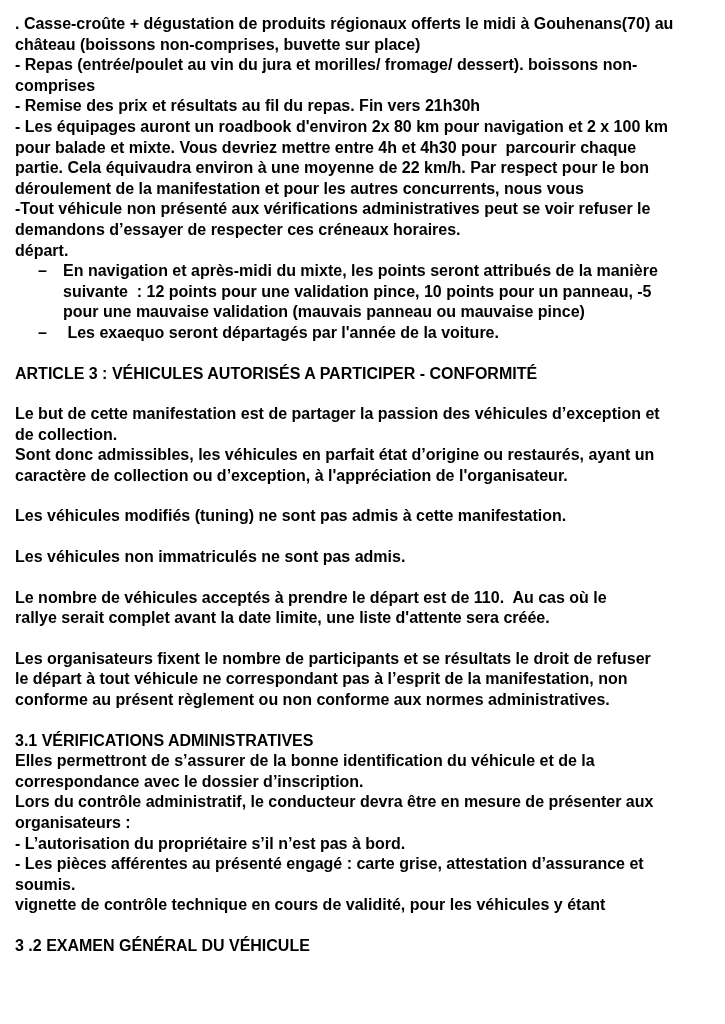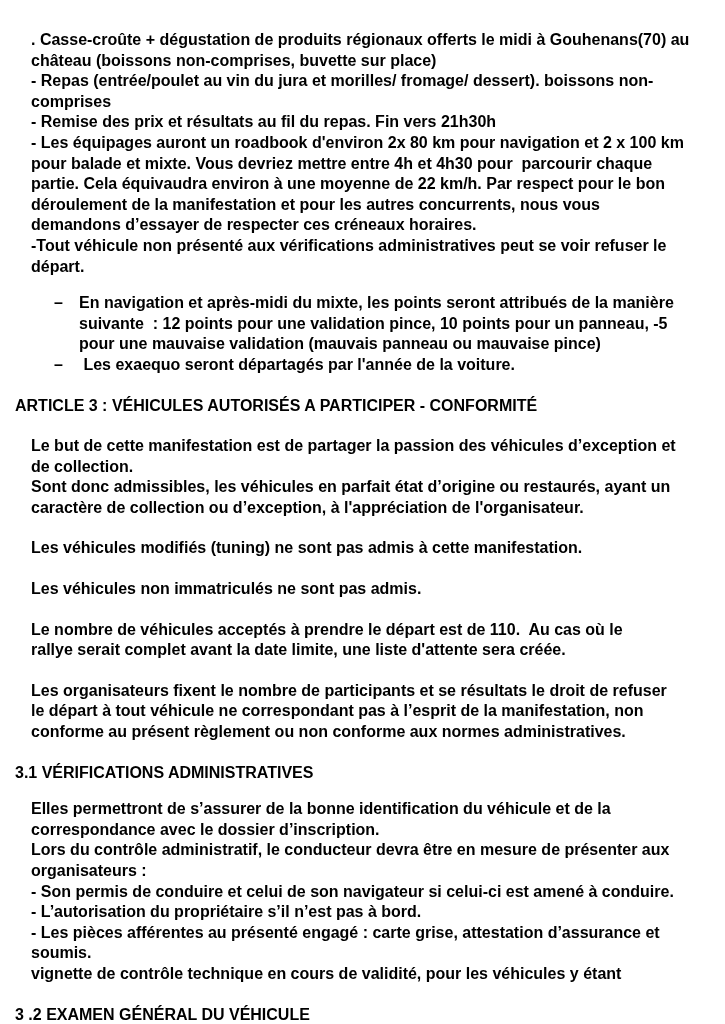--- a/index.html
+++ b/index.html
@@ -18,21 +18,21 @@
     color: #000000;
     font-family: "Liberation Sans", sans-serif;
     font-weight: 700;
     font-size: 16px;
   }
   .line {
     line-height: 20.6px;
     white-space: pre;
     letter-spacing: 0px;
   }
-  .block { margin: 16px; }
+  .block { margin: 0; }
   .gap { margin-top: 20px; }
   .bullet-item { display: flex; }
   .bullet-dash {
     flex: 0 0 25px;
     margin-left: 23px;
     line-height: 20.6px;
     white-space: pre;
   }
   .bullet-body { flex: 1 1 auto; min-width: 0; }
   .heading { line-height: 20.6px; white-space: pre; }
@@ -45,22 +45,22 @@
   <div class="block">
     <div class="line">. Casse-croûte + dégustation de produits régionaux offerts le midi à Gouhenans(70) au</div>
     <div class="line">château (boissons non-comprises, buvette sur place)</div>
     <div class="line">- Repas (entrée/poulet au vin du jura et morilles/ fromage/ dessert). boissons non-</div>
     <div class="line">comprises</div>
     <div class="line">- Remise des prix et résultats au fil du repas. Fin vers 21h30h</div>
     <div class="line">- Les équipages auront un roadbook d'environ 2x 80 km pour navigation et 2 x 100 km</div>
     <div class="line">pour balade et mixte. Vous devriez mettre entre 4h et 4h30 pour  parcourir chaque</div>
     <div class="line">partie. Cela équivaudra environ à une moyenne de 22 km/h. Par respect pour le bon</div>
     <div class="line">déroulement de la manifestation et pour les autres concurrents, nous vous</div>
+    <div class="line">-Tout véhicule non présenté aux vérifications administratives peut se voir refuser le</div>
     <div class="line">demandons d’essayer de respecter ces créneaux horaires.</div>
-    <div class="line">-Tout véhicule non présenté aux vérifications administratives peut se voir refuser le</div>
     <div class="line">départ.</div>
   </div>
 
   <div class="block">
     <div class="bullet-item">
       <div class="bullet-dash">–</div>
       <div class="bullet-body">
         <div class="line">En navigation et après-midi du mixte, les points seront attribués de la manière</div>
         <div class="line">suivante  : 12 points pour une validation pince, 10 points pour un panneau, -5</div>
         <div class="line">pour une mauvaise validation (mauvais panneau ou mauvaise pince)</div>
@@ -102,21 +102,20 @@
     <div class="line">conforme au présent règlement ou non conforme aux normes administratives.</div>
   </div>
 
   <div class="heading gap">3.1 VÉRIFICATIONS ADMINISTRATIVES</div>
 
   <div class="block">
     <div class="line">Elles permettront de s’assurer de la bonne identification du véhicule et de la</div>
     <div class="line">correspondance avec le dossier d’inscription.</div>
     <div class="line">Lors du contrôle administratif, le conducteur devra être en mesure de présenter aux</div>
     <div class="line">organisateurs :</div>
-    <div class="line">- Son permis de conduire et celui de son navigateur si celui-ci est amené à conduire.</div>
     <div class="line">- L’autorisation du propriétaire s’il n’est pas à bord.</div>
     <div class="line">- Les pièces afférentes au présenté engagé : carte grise, attestation d’assurance et</div>
     <div class="line">soumis.</div>
     <div class="line">vignette de contrôle technique en cours de validité, pour les véhicules y étant</div>
   </div>
 
   <div class="heading gap">3 .2 EXAMEN GÉNÉRAL DU VÉHICULE</div>
 
 </div>
 

